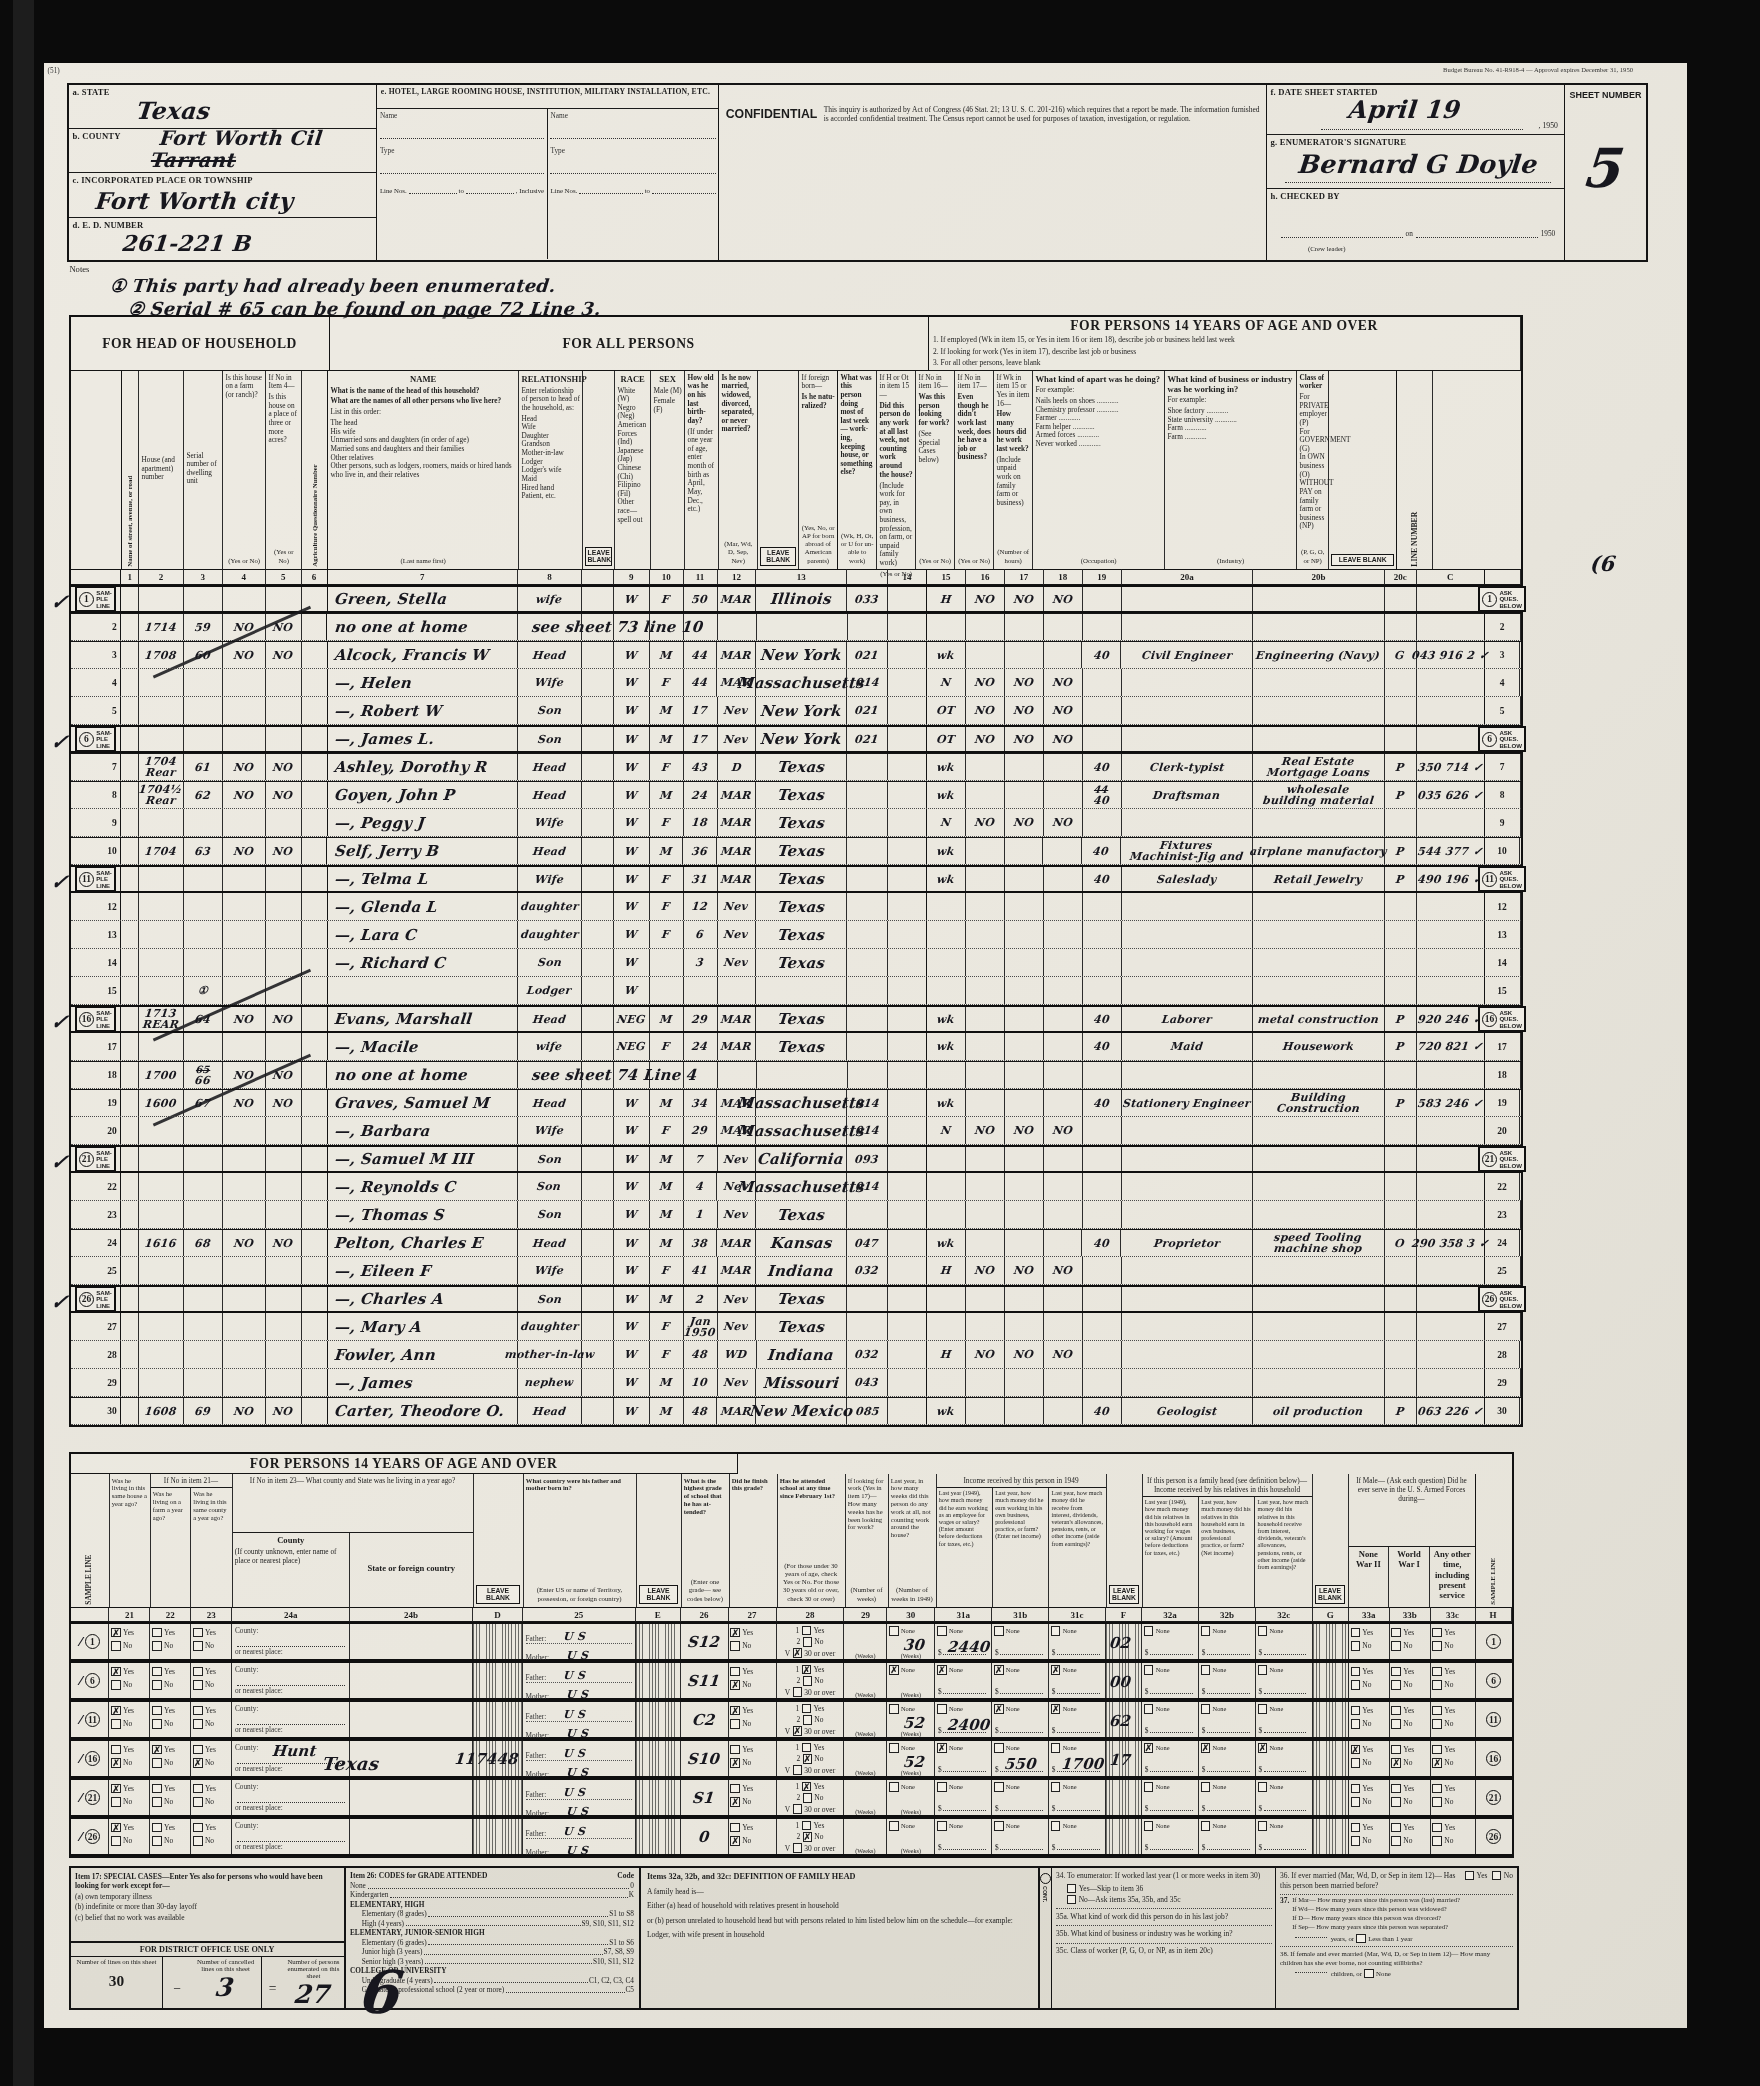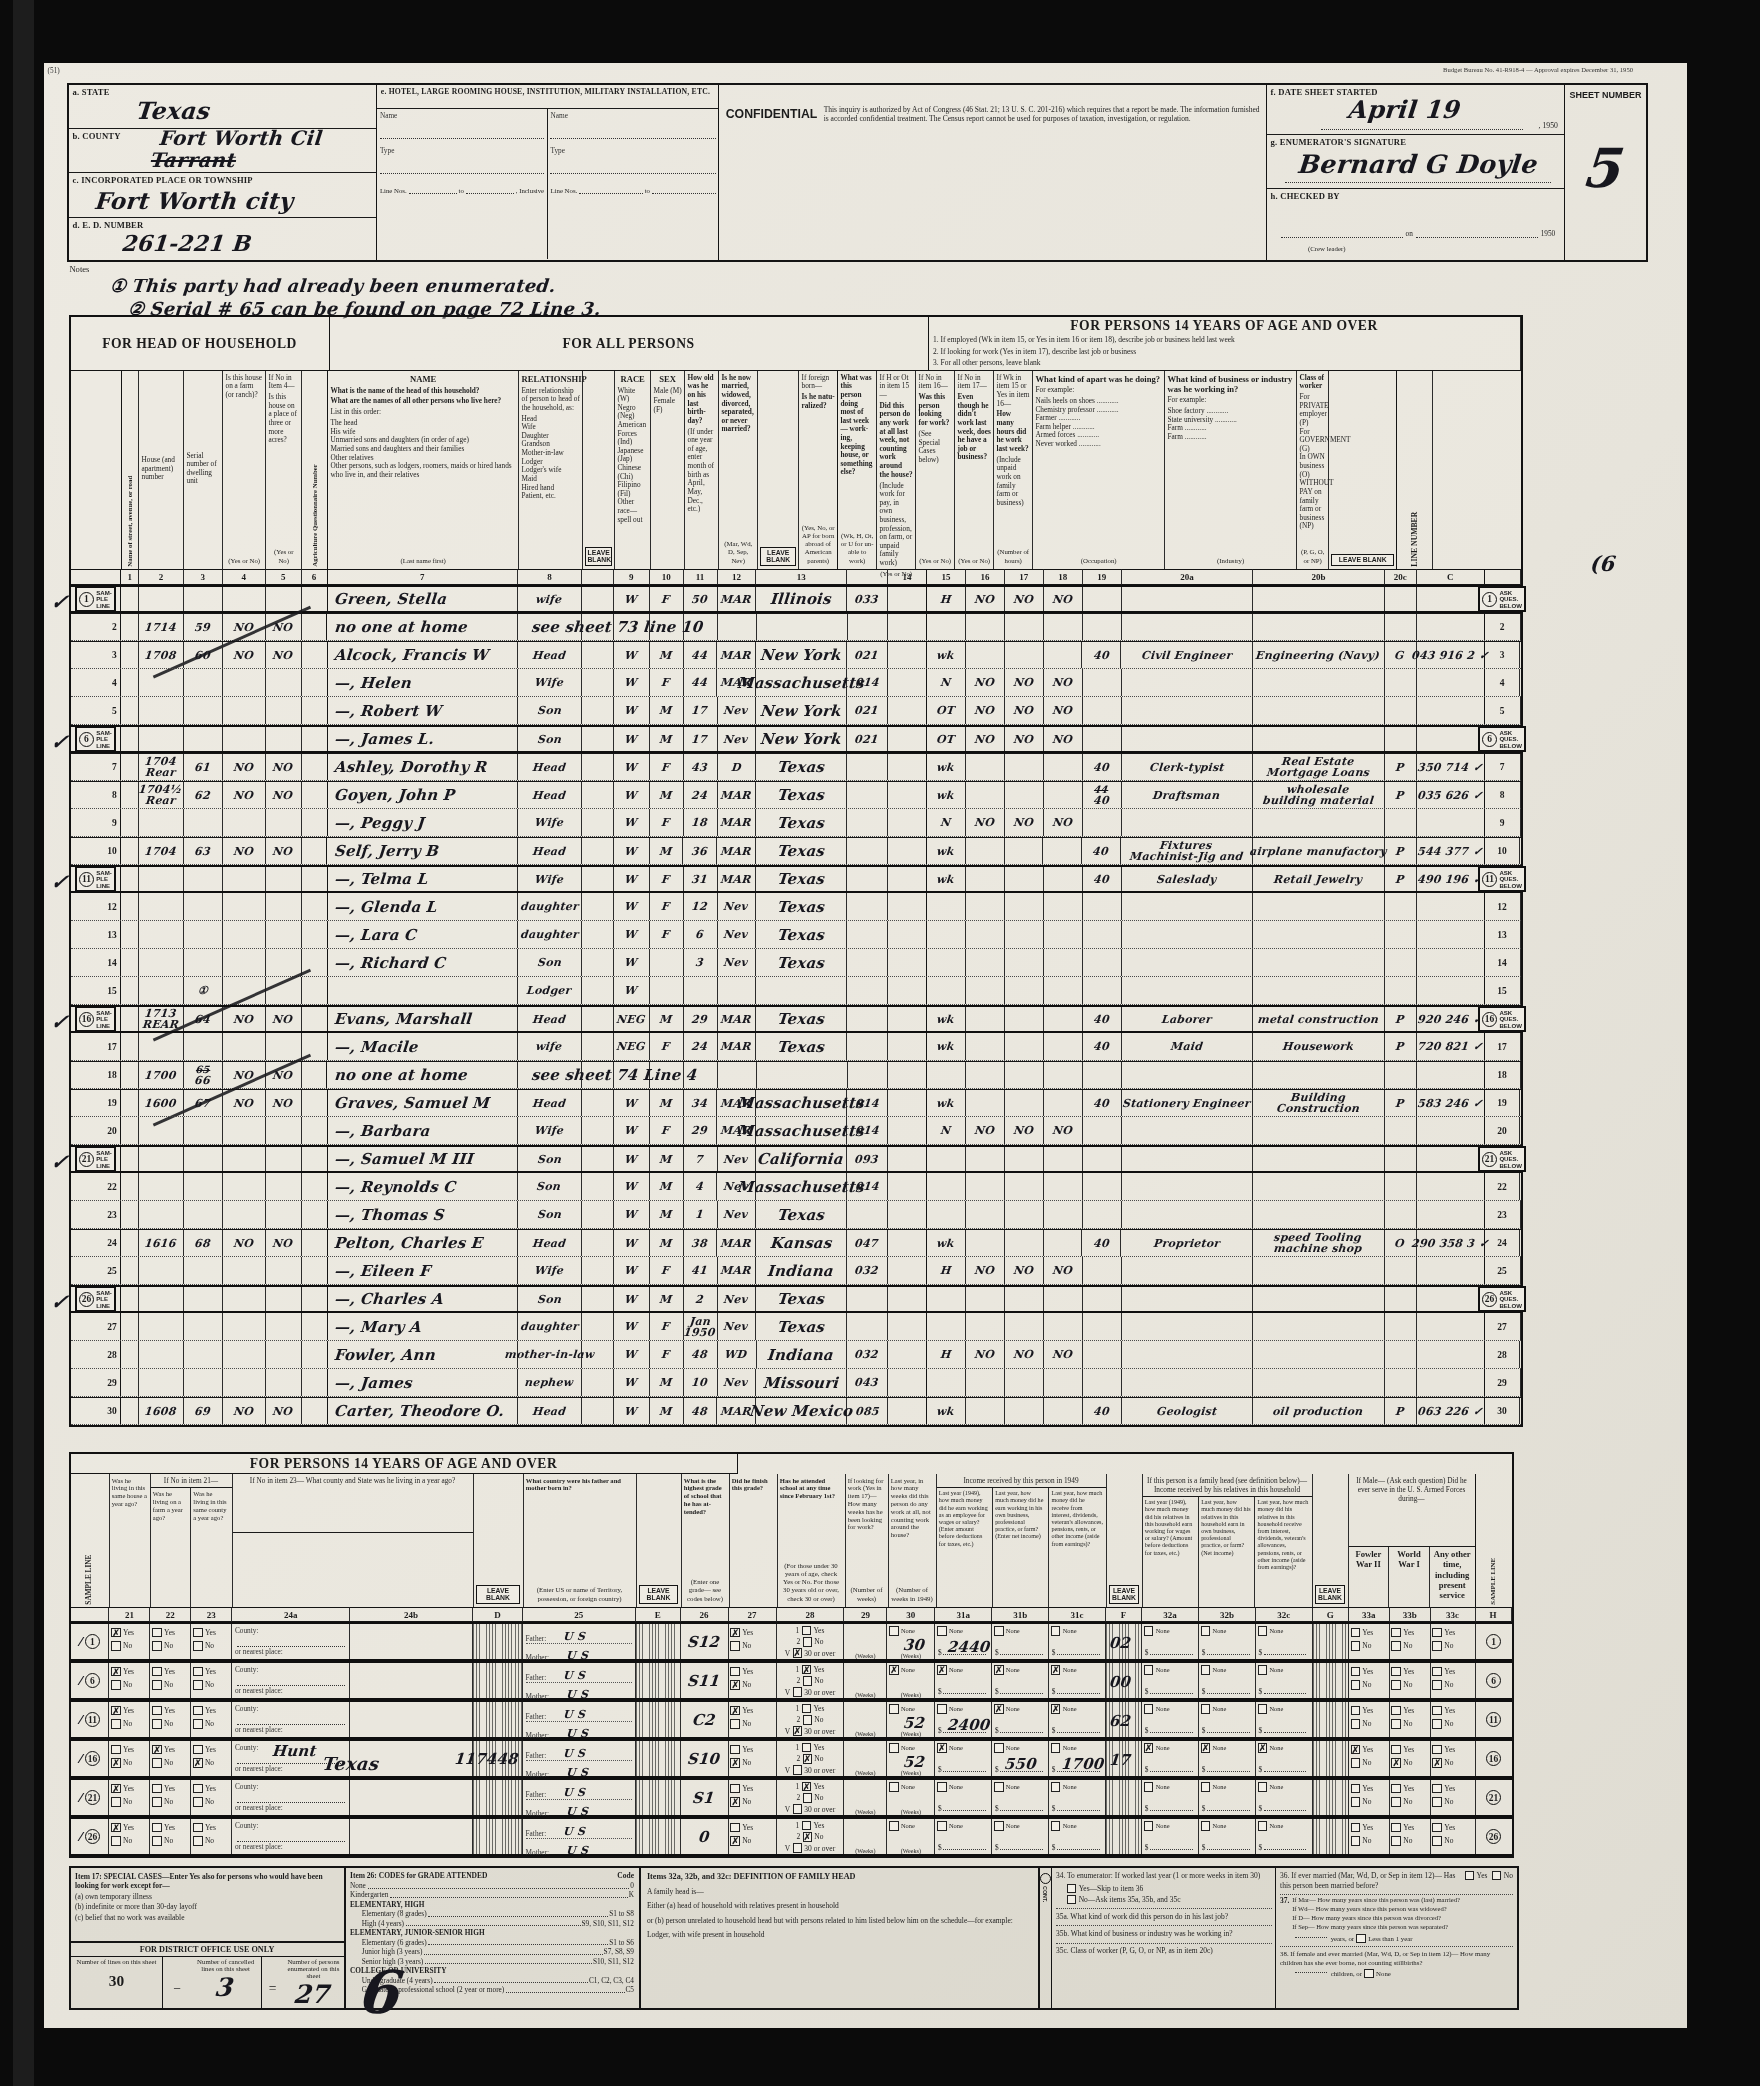--- a/index.html
+++ b/index.html
@@ -2300,20 +2300,29 @@
               <div class="cell hcell" style="width: 41px; font-size: 6.6px;">
                 <div>Was he living on a farm a year ago?</div>
               </div>
               <div class="cell hcell" style="width: 41px; font-size: 6.6px; border-right: none;">
                 <div>Was he living in this same coun­ty a year ago?</div>
               </div>
             </div>
           </div>
           <div class="cell" style="width: 241px; display: flex; flex-direction: column;">
             <div class="banner" style="height: 54px;">If No in item 23— What county and State was he living in a year ago?</div>
+            <div class="frow" style="flex: 1 1 0%;">
+              <div class="cell hcell" style="width: 118px;">
+                <div class="ct">County</div>
+                <div>(If county unknown, enter name of place or nearest place)</div>
+              </div>
+              <div class="cell hcell" style="width: 123px; border-right: none; justify-content: center;">
+                <div class="ct">State or foreign country</div>
+              </div>
+            </div>
           </div>
           <div class="cell hcell" style="width: 50px; font-size: 6.6px;">
             <div class="lb" style="margin-top: auto;">LEAVE BLANK</div>
           </div>
           <div class="cell hcell" style="width: 113px; font-size: 6.6px;">
             <div class="cb2" style="font-weight: bold;">What country were his father and mother born in?</div>
             <div class="foot">(Enter US or name of Territory, possession, or foreign country)</div>
           </div>
           <div class="cell hcell" style="width: 45px; font-size: 6.6px;">
             <div class="lb" style="margin-top: auto;">LEAVE BLANK</div>
@@ -2368,21 +2377,21 @@
               </div>
             </div>
           </div>
           <div class="cell hcell" style="width: 36px; font-size: 6.6px;">
             <div class="lb" style="margin-top: auto;">LEAVE BLANK</div>
           </div>
           <div class="cell hv" style="width: 127px; display: flex; flex-direction: column;">
             <div class="banner" style="height: 68px;">If Male— (Ask each question) Did he ever serve in the U. S. Armed Forces during—</div>
             <div class="frow" style="flex: 1 1 0%;">
               <div class="cell hcell" style="width: 41px; font-size: 6.4px;">
-                <div class="ct">Fowler War II</div>
+                <div class="ct">None War II</div>
               </div>
               <div class="cell hcell" style="width: 41px; font-size: 6.4px;">
                 <div class="ct">World War I</div>
               </div>
               <div class="cell hcell" style="width: 45px; font-size: 6.4px; border-right: none;">
                 <div class="ct">Any other time, includ­ing pres­ent serv­ice</div>
               </div>
             </div>
           </div>
           <div class="cell hcell" style="width: 36px; font-size: 6.6px; border-right: none;">

